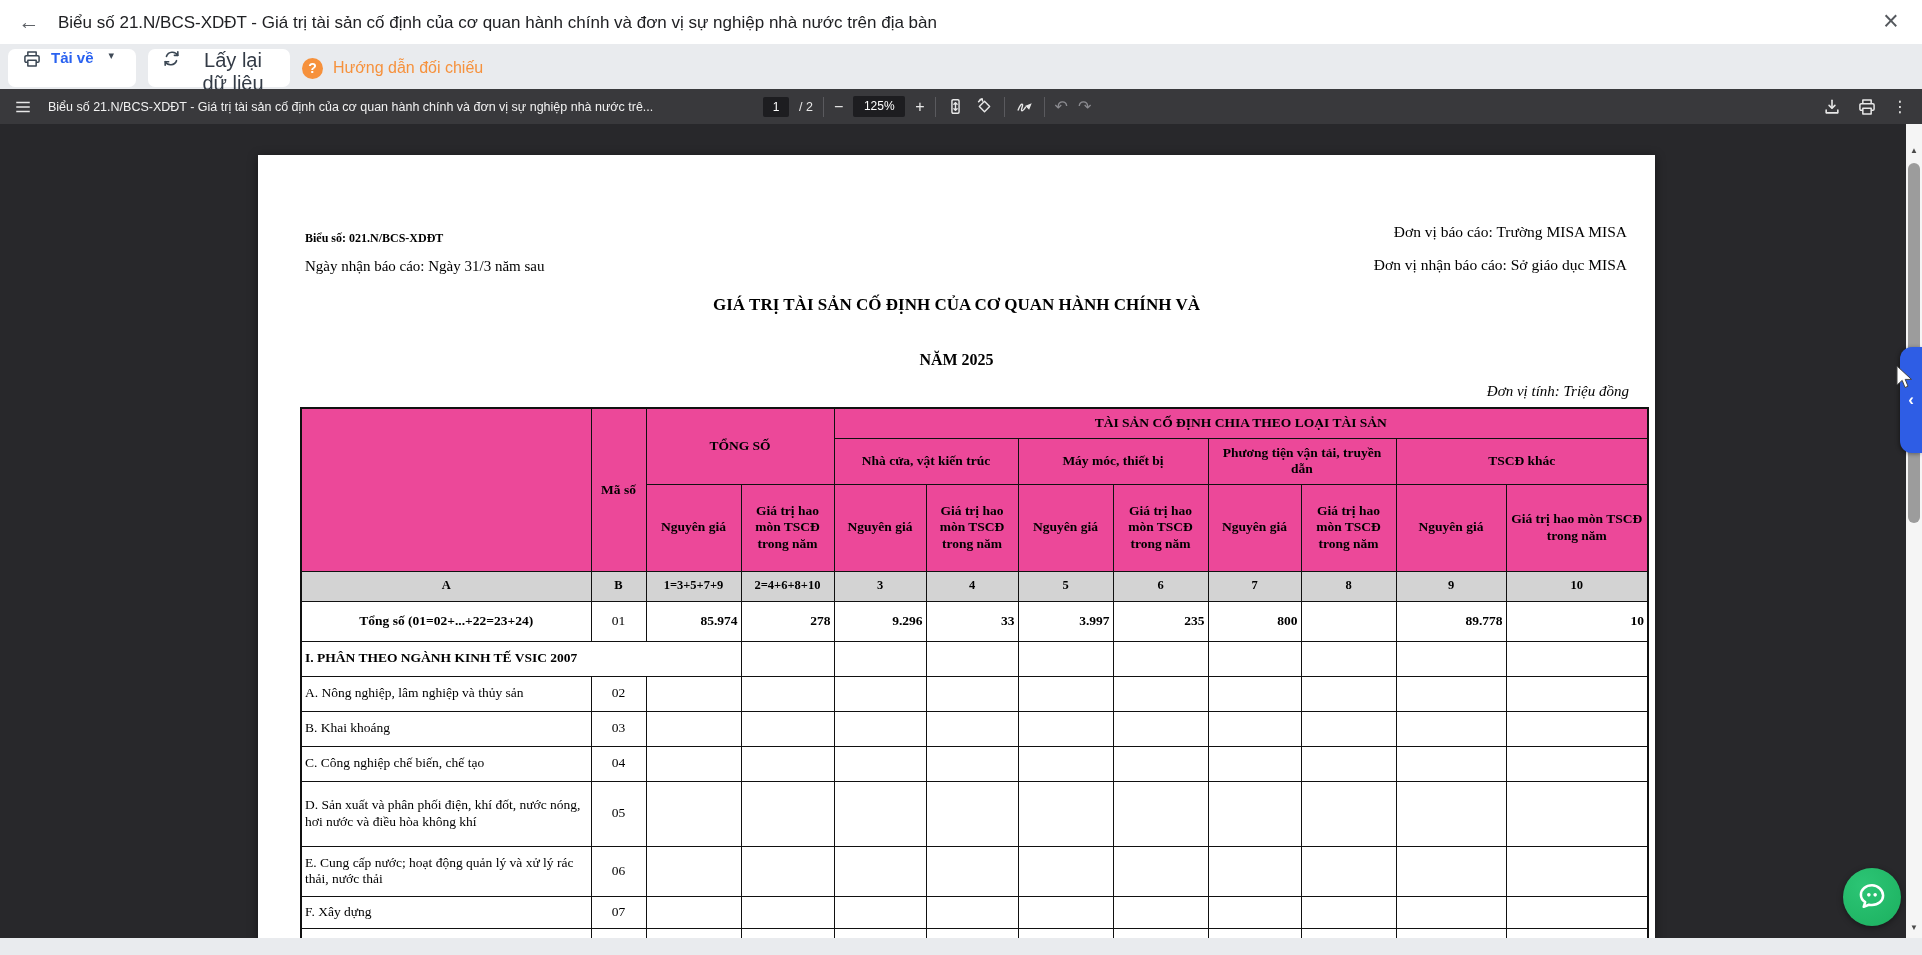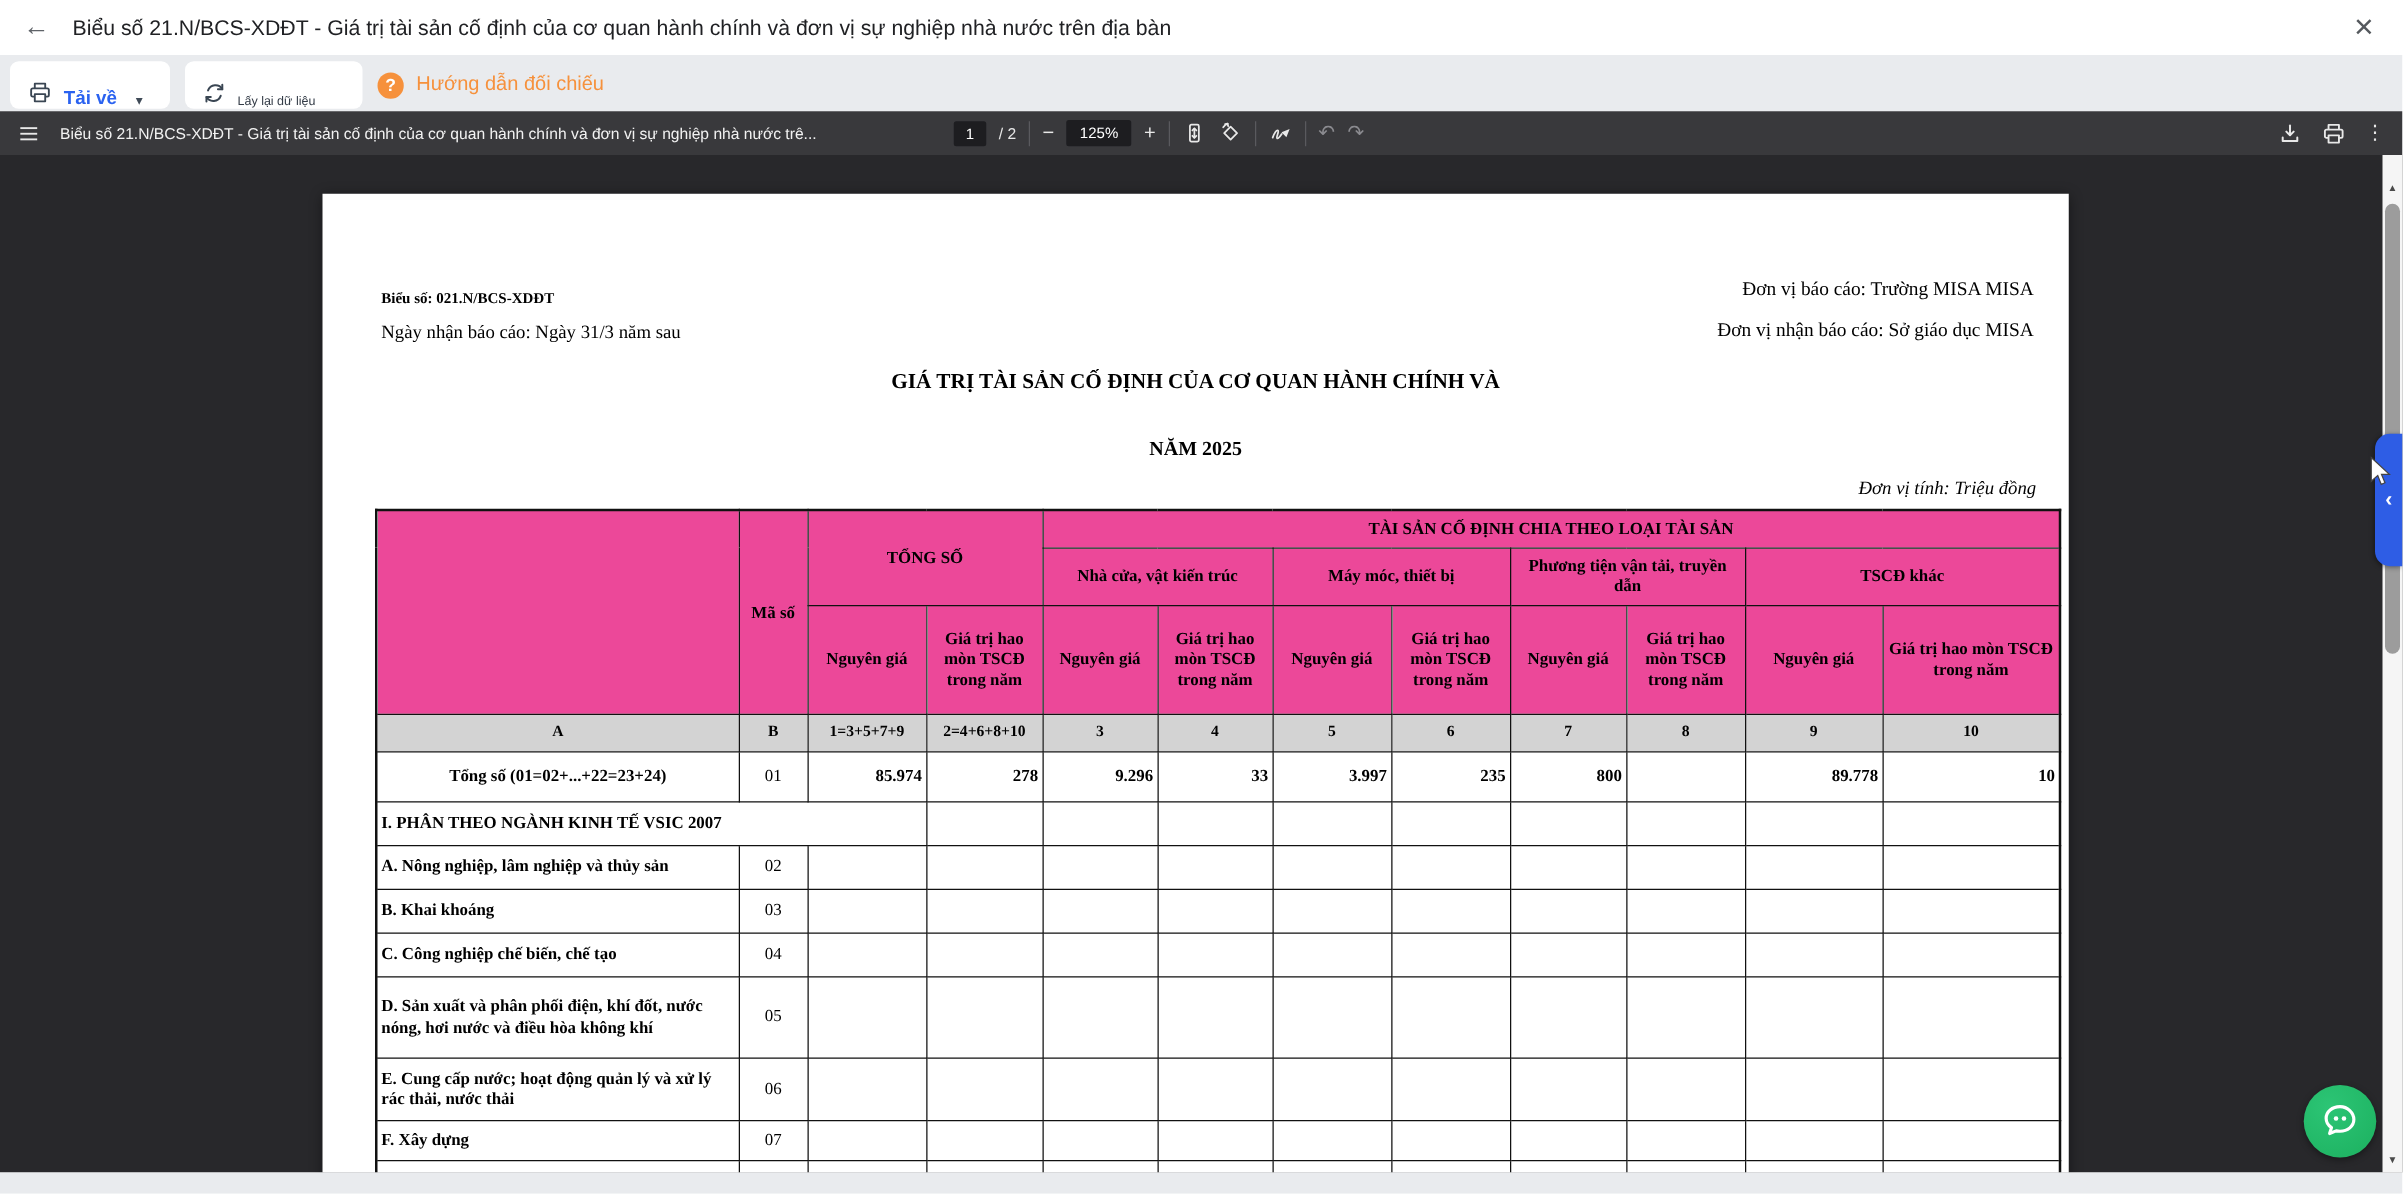--- a/index.html
+++ b/index.html
@@ -7,25 +7,25 @@
   .app{position:relative;width:1922px;height:955px;overflow:hidden;}
 
   
   .titlebar{position:absolute;left:0;top:0;width:100%;height:44px;background:#fff;}
   .back-btn{position:absolute;left:16px;top:9px;width:26px;height:26px;font-size:21px;color:#5f6368;text-align:center;line-height:26px;cursor:pointer;}
   .win-title{position:absolute;left:58px;top:0;height:44px;line-height:46px;font-size:17px;color:#202124;white-space:nowrap;font-weight:400;}
   .close-btn{position:absolute;right:16px;top:7px;width:30px;height:30px;font-size:27px;color:#55595e;text-align:center;line-height:28px;cursor:pointer;}
 
   
   .actionbar{position:absolute;left:0;top:44px;width:100%;height:45px;background:#e9ebee;}
-  .tab-btn{position:absolute;top:5px;height:38px;background:#fff;border:none;border-radius:7px;display:flex;align-items:flex-end;padding:0 14px;gap:9px;cursor:pointer;font-family:inherit;}
+  .tab-btn{position:absolute;top:5px;height:38px;background:#fff;border:none;border-radius:7px;display:flex;align-items:flex-start;padding:0 14px;gap:9px;cursor:pointer;font-family:inherit;}
   .btn-download{left:8px;width:128px;}
   .btn-download .lbl{color:#2a62f0;font-size:15px;font-weight:700;}
   .btn-reload{left:148px;width:142px;}
-  .btn-reload .lbl{color:#333b46;font-size:10px;font-weight:500;}
+  .btn-reload .lbl{color:#333b46;font-size:20px;font-weight:500;}
   .caret{color:#3f4a57;font-size:11px;margin-left:6px;}
   .guide{position:absolute;left:302px;top:5px;height:38px;display:flex;align-items:center;gap:10px;cursor:pointer;}
   .q-circle{width:21px;height:21px;border-radius:50%;background:#f6913c;color:#fff;font-size:14px;font-weight:700;text-align:center;line-height:21px;}
   .guide .lbl{color:#f6913c;font-size:16px;font-weight:500;}
   .icon-dark{color:#3a4653;}
 
   
   .pdftoolbar{position:absolute;left:0;top:89px;width:100%;height:35px;background:#39393c;color:#ededee;}
   .tb-left{position:absolute;left:14px;top:0;height:35px;display:flex;align-items:center;gap:16px;}
   .pdf-doc-title{font-size:12.5px;color:#f2f2f2;white-space:nowrap;}
@@ -55,21 +55,21 @@
 
   
   .doc-table{position:absolute;left:42px;top:252px;border-collapse:collapse;table-layout:fixed;border:2px solid #111;}
   .doc-table td{border:1px solid #111;vertical-align:middle;line-height:1.22;padding:1px 3px;overflow:hidden;font-size:13.5px;}
   .hdr{background:#ec4899;font-weight:700;text-align:center;}
   .hdr-big{font-size:15px;}
   .hdr-cat{font-size:14px;}
   .codes-row td{background:#d3d3d3;font-weight:700;text-align:center;font-size:12.5px;}
   .num{text-align:right;font-weight:700;padding-right:5px;}
   .code-cell{text-align:center;}
-  .lbl-cell{text-align:left;padding-left:5px;font-weight:bold;}
+  .lbl-cell{text-align:left;padding-left:5px;}
   .total-lbl{text-align:center;font-weight:700;}
   .section-lbl{font-weight:700;font-size:14px;text-align:left;padding-left:5px;}
 
   
   .bottomstrip{position:absolute;left:0;top:938px;width:100%;height:17px;background:#e9ebee;}
   .vscroll{position:absolute;right:0;top:124px;width:16px;height:814px;background:#f5f5f5;}
   .vs-up{position:absolute;left:0;top:22px;width:16px;text-align:center;font-size:8px;color:#4a4a4a;}
   .vs-down{position:absolute;left:0;bottom:6px;width:16px;text-align:center;font-size:8px;color:#4a4a4a;}
   .vs-thumb{position:absolute;left:2px;top:39px;width:12px;height:360px;background:#9c9c9c;border-radius:6px;cursor:pointer;}
 

